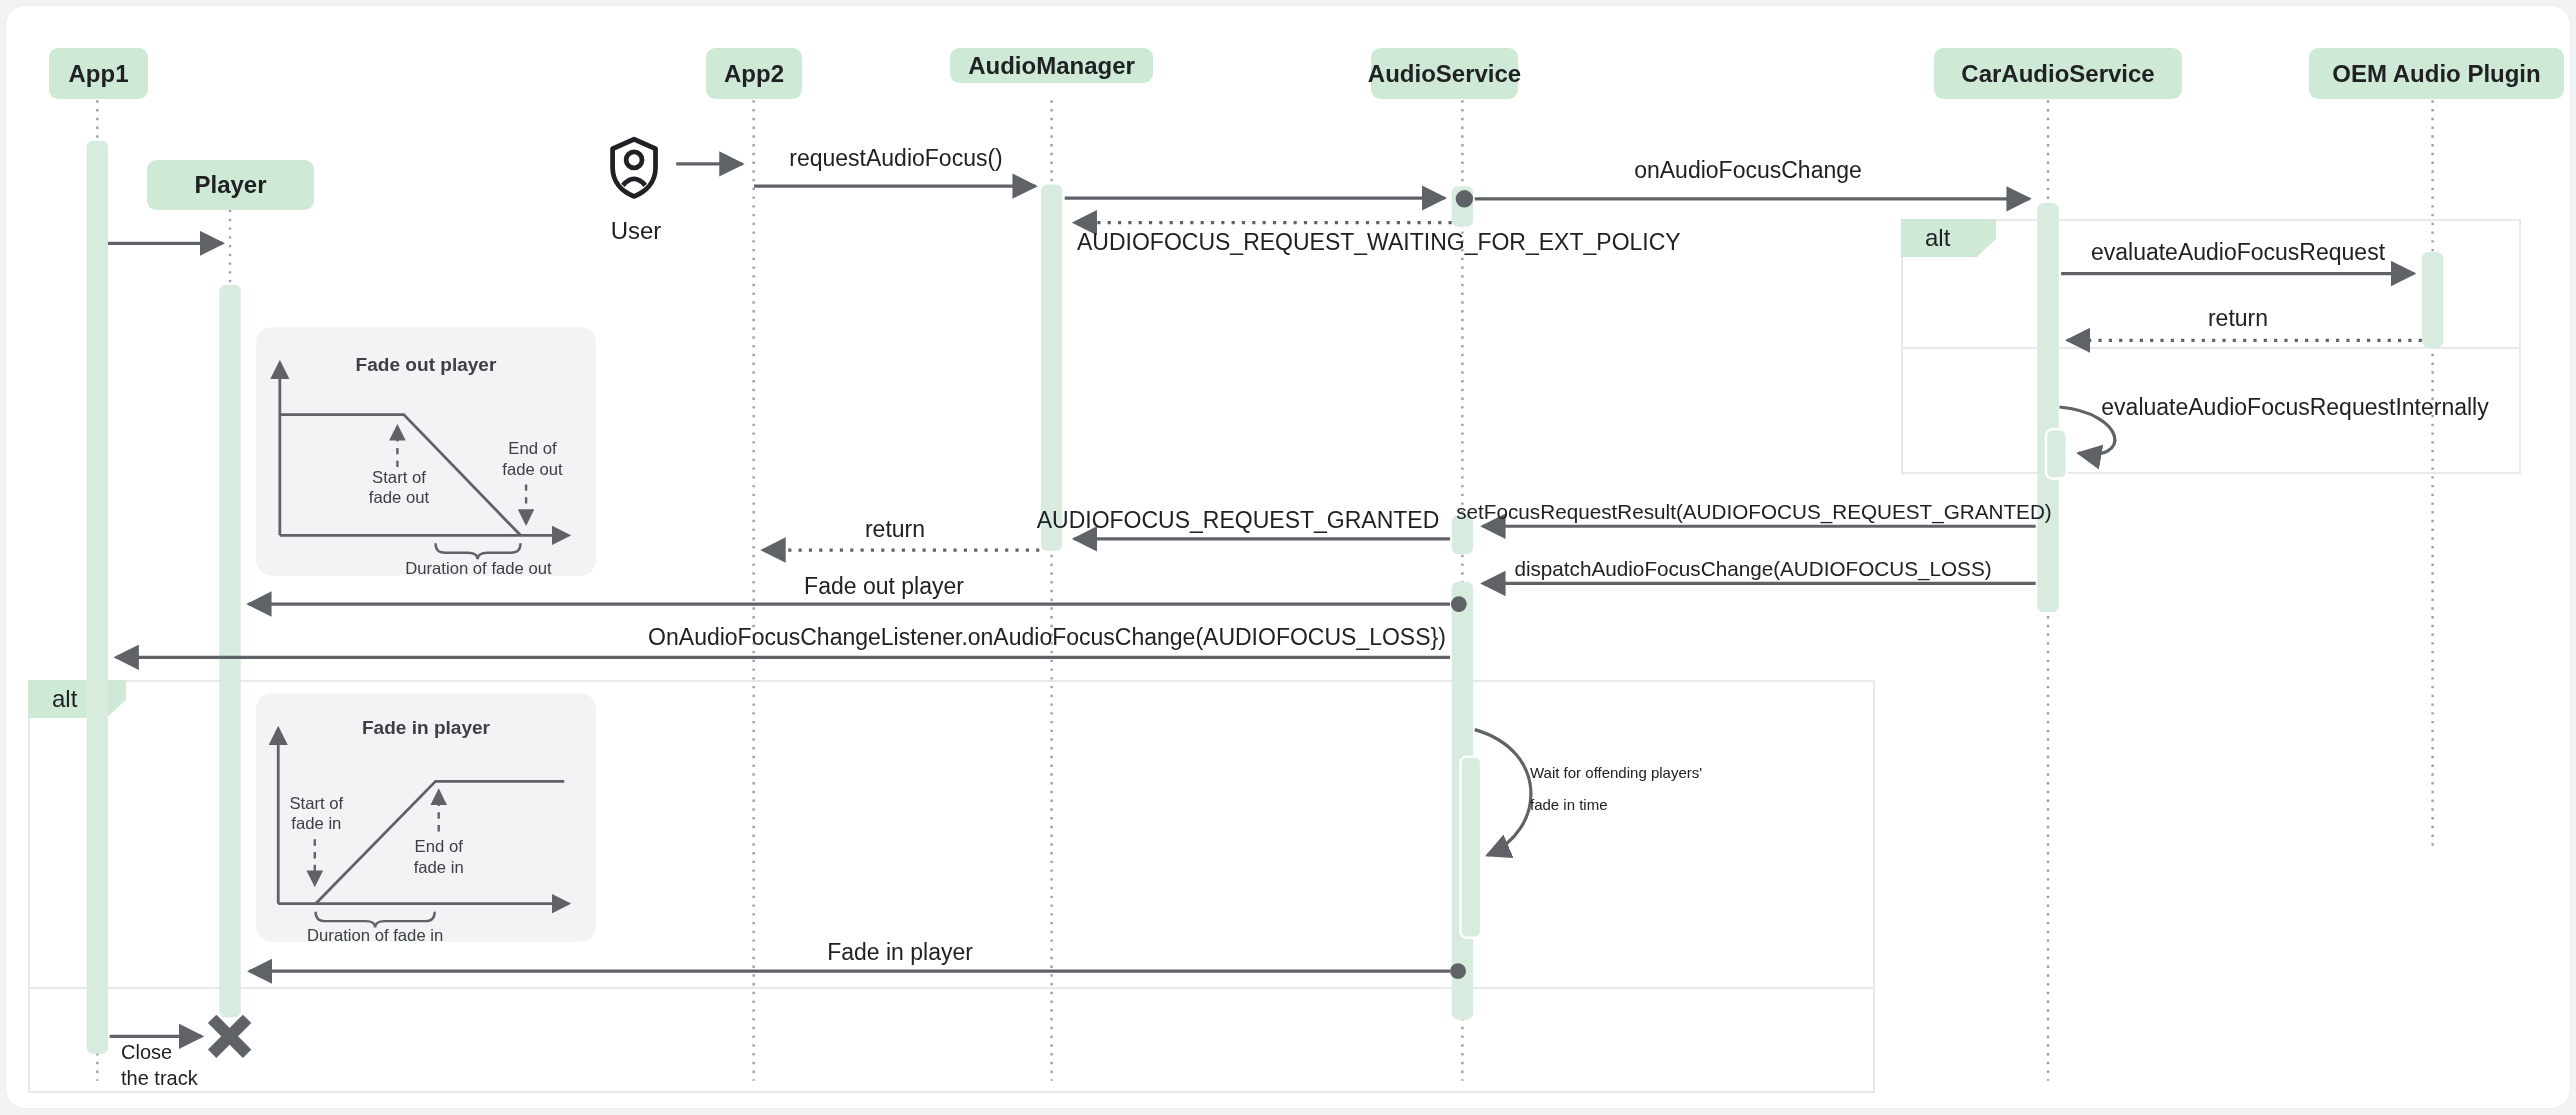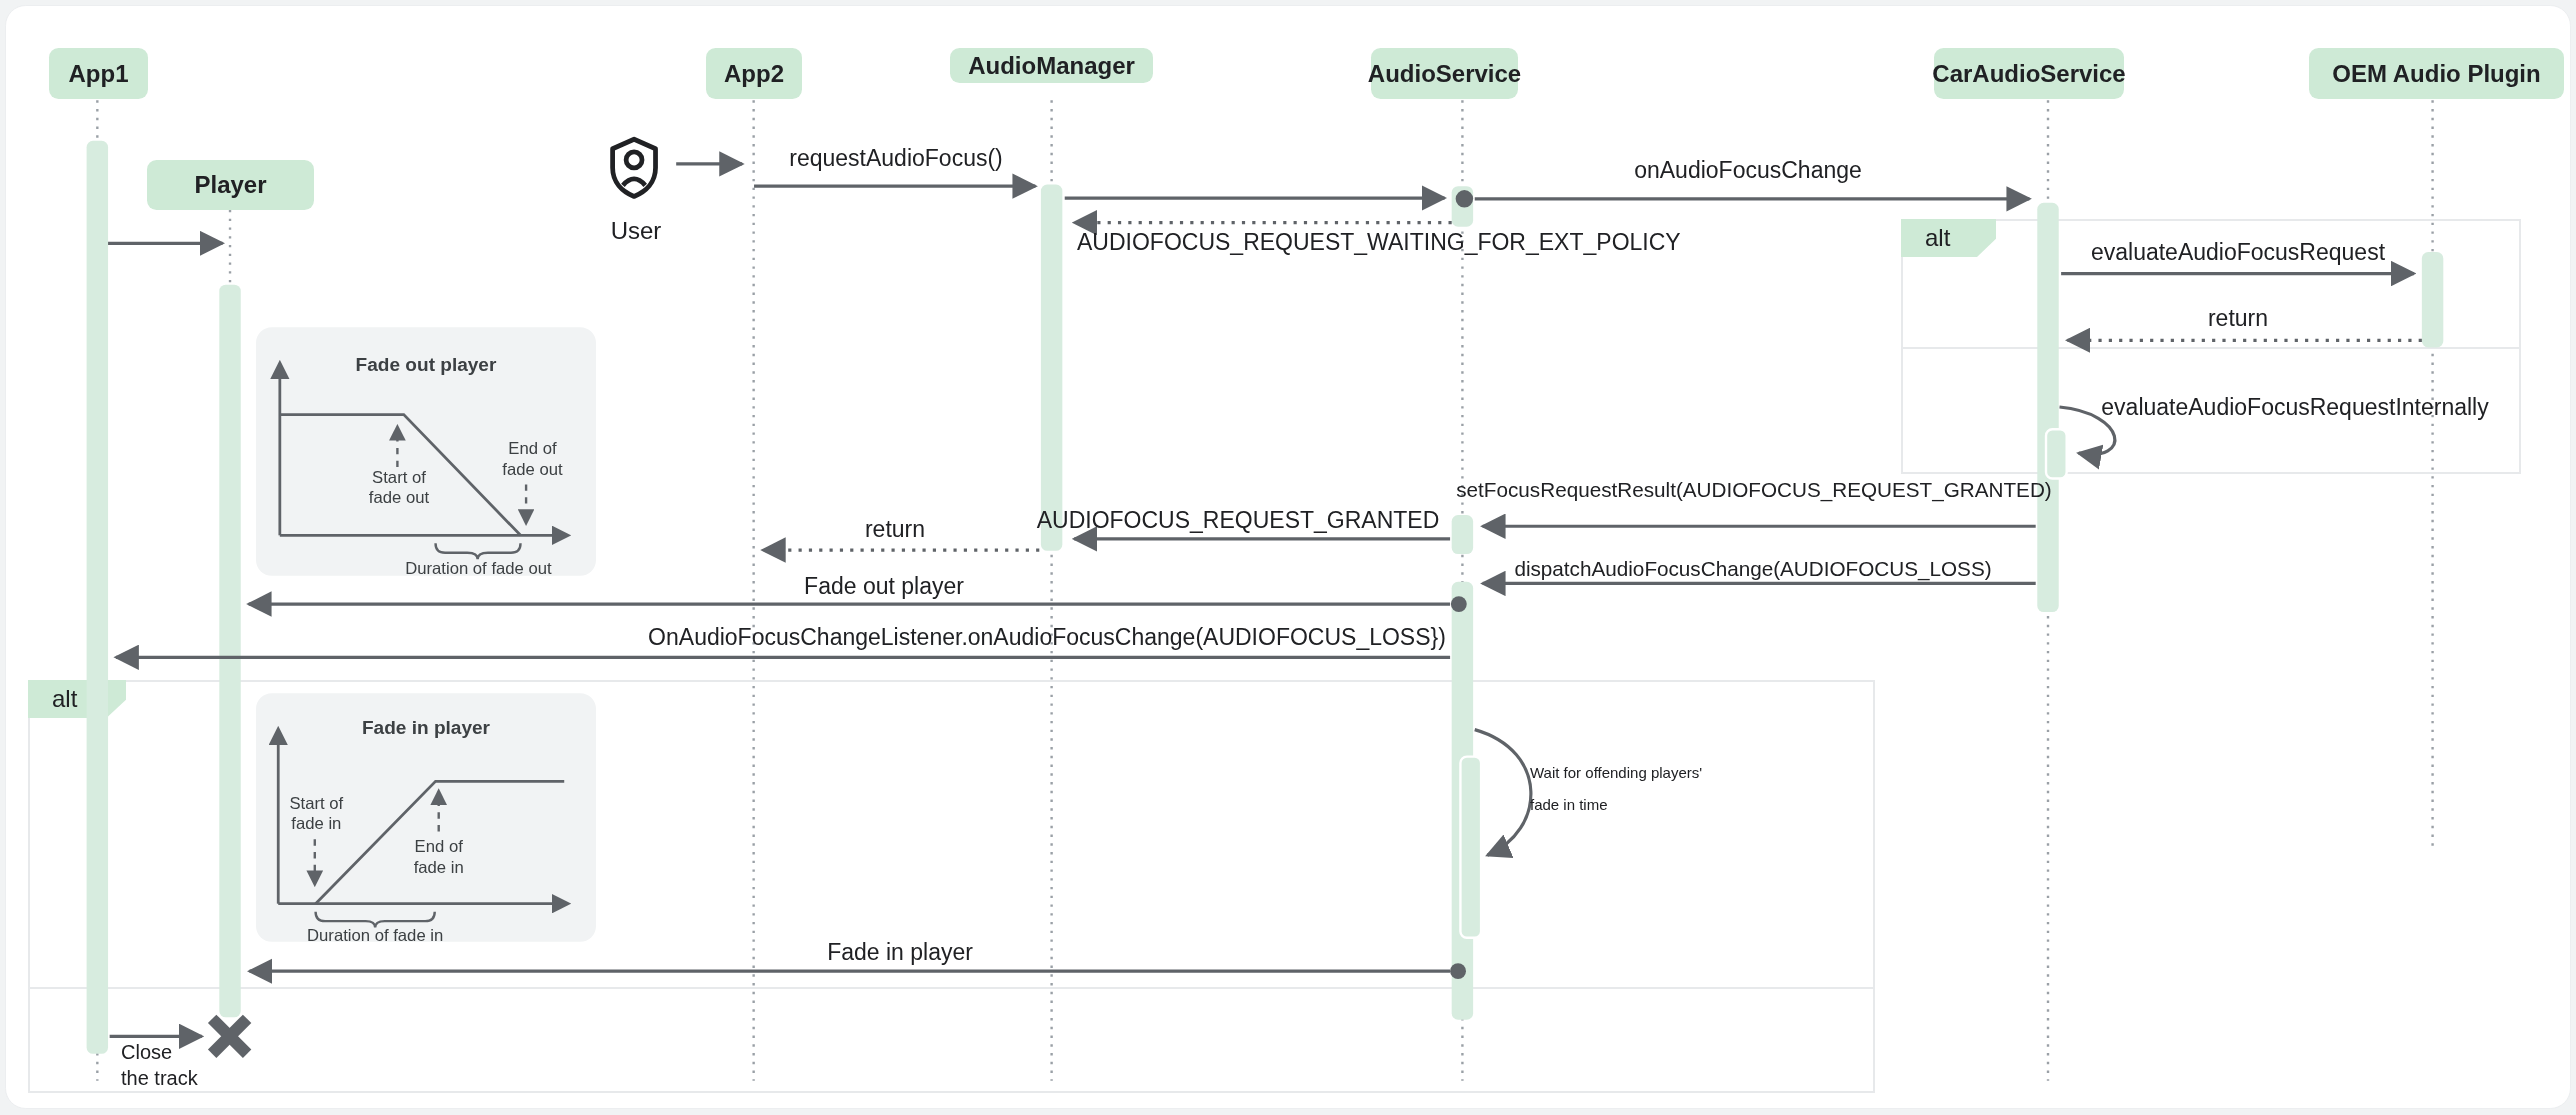--- a/index.html
+++ b/index.html
@@ -123,35 +123,35 @@
     </div>
   <div class="participant" style="left:706px;top:48px;width:96px;height:51px;">
       <span>App2</span>
     </div>
   <div class="participant" style="left:950px;top:48px;width:203px;height:35px;">
       <span>AudioManager</span>
     </div>
   <div class="participant" style="left:1371px;top:48px;width:147px;height:51px;">
       <span>AudioService</span>
     </div>
-  <div class="participant" style="left:1934px;top:48px;width:190px;height:51px;">
+  <div class="participant" style="left:1934px;top:48px;width:248px;height:51px;">
       <span>CarAudioService</span>
     </div>
   <div class="participant" style="left:2309px;top:48px;width:255px;height:51px;">
       <span>OEM Audio Plugin</span>
     </div>
 
   <div class="lbl" style="left:896px;top:158px;">requestAudioFocus()</div>
   <div class="lbl" style="left:636px;top:231px;font-size:24px;">User</div>
   <div class="lbl" style="left:1748px;top:170px;">onAudioFocusChange</div>
   <div class="lbl-left" style="left:1077px;top:242px;">AUDIOFOCUS_REQUEST_WAITING_FOR_EXT_POLICY</div>
   <div class="lbl" style="left:2238px;top:252px;">evaluateAudioFocusRequest</div>
   <div class="lbl" style="left:2238px;top:318px;">return</div>
   <div class="lbl" style="left:2295px;top:407px;">evaluateAudioFocusRequestInternally</div>
-  <div class="lbl sm" style="left:1754px;top:490px;">setFocusRequestResult(AUDIOFOCUS_REQUEST_GRANTED)</div>
+  <div class="lbl sm" style="left:1754px;top:512px;">setFocusRequestResult(AUDIOFOCUS_REQUEST_GRANTED)</div>
   <div class="lbl" style="left:1238px;top:520px;">AUDIOFOCUS_REQUEST_GRANTED</div>
   <div class="lbl" style="left:895px;top:529px;">return</div>
   <div class="lbl sm" style="left:1753px;top:569px;">dispatchAudioFocusChange(AUDIOFOCUS_LOSS)</div>
   <div class="lbl" style="left:884px;top:586px;">Fade out player</div>
   <div class="lbl" style="left:1047px;top:637px;">OnAudioFocusChangeListener.onAudioFocusChange(AUDIOFOCUS_LOSS})</div>
   <div class="multiline" style="position:absolute;left:1530px;top:757px;font-size:15px;color:#202124;z-index:7;">
     <span>Wait for offending players'</span>
     <span>fade in time</span>
   </div>
   <div class="lbl" style="left:900px;top:952px;">Fade in player</div>

